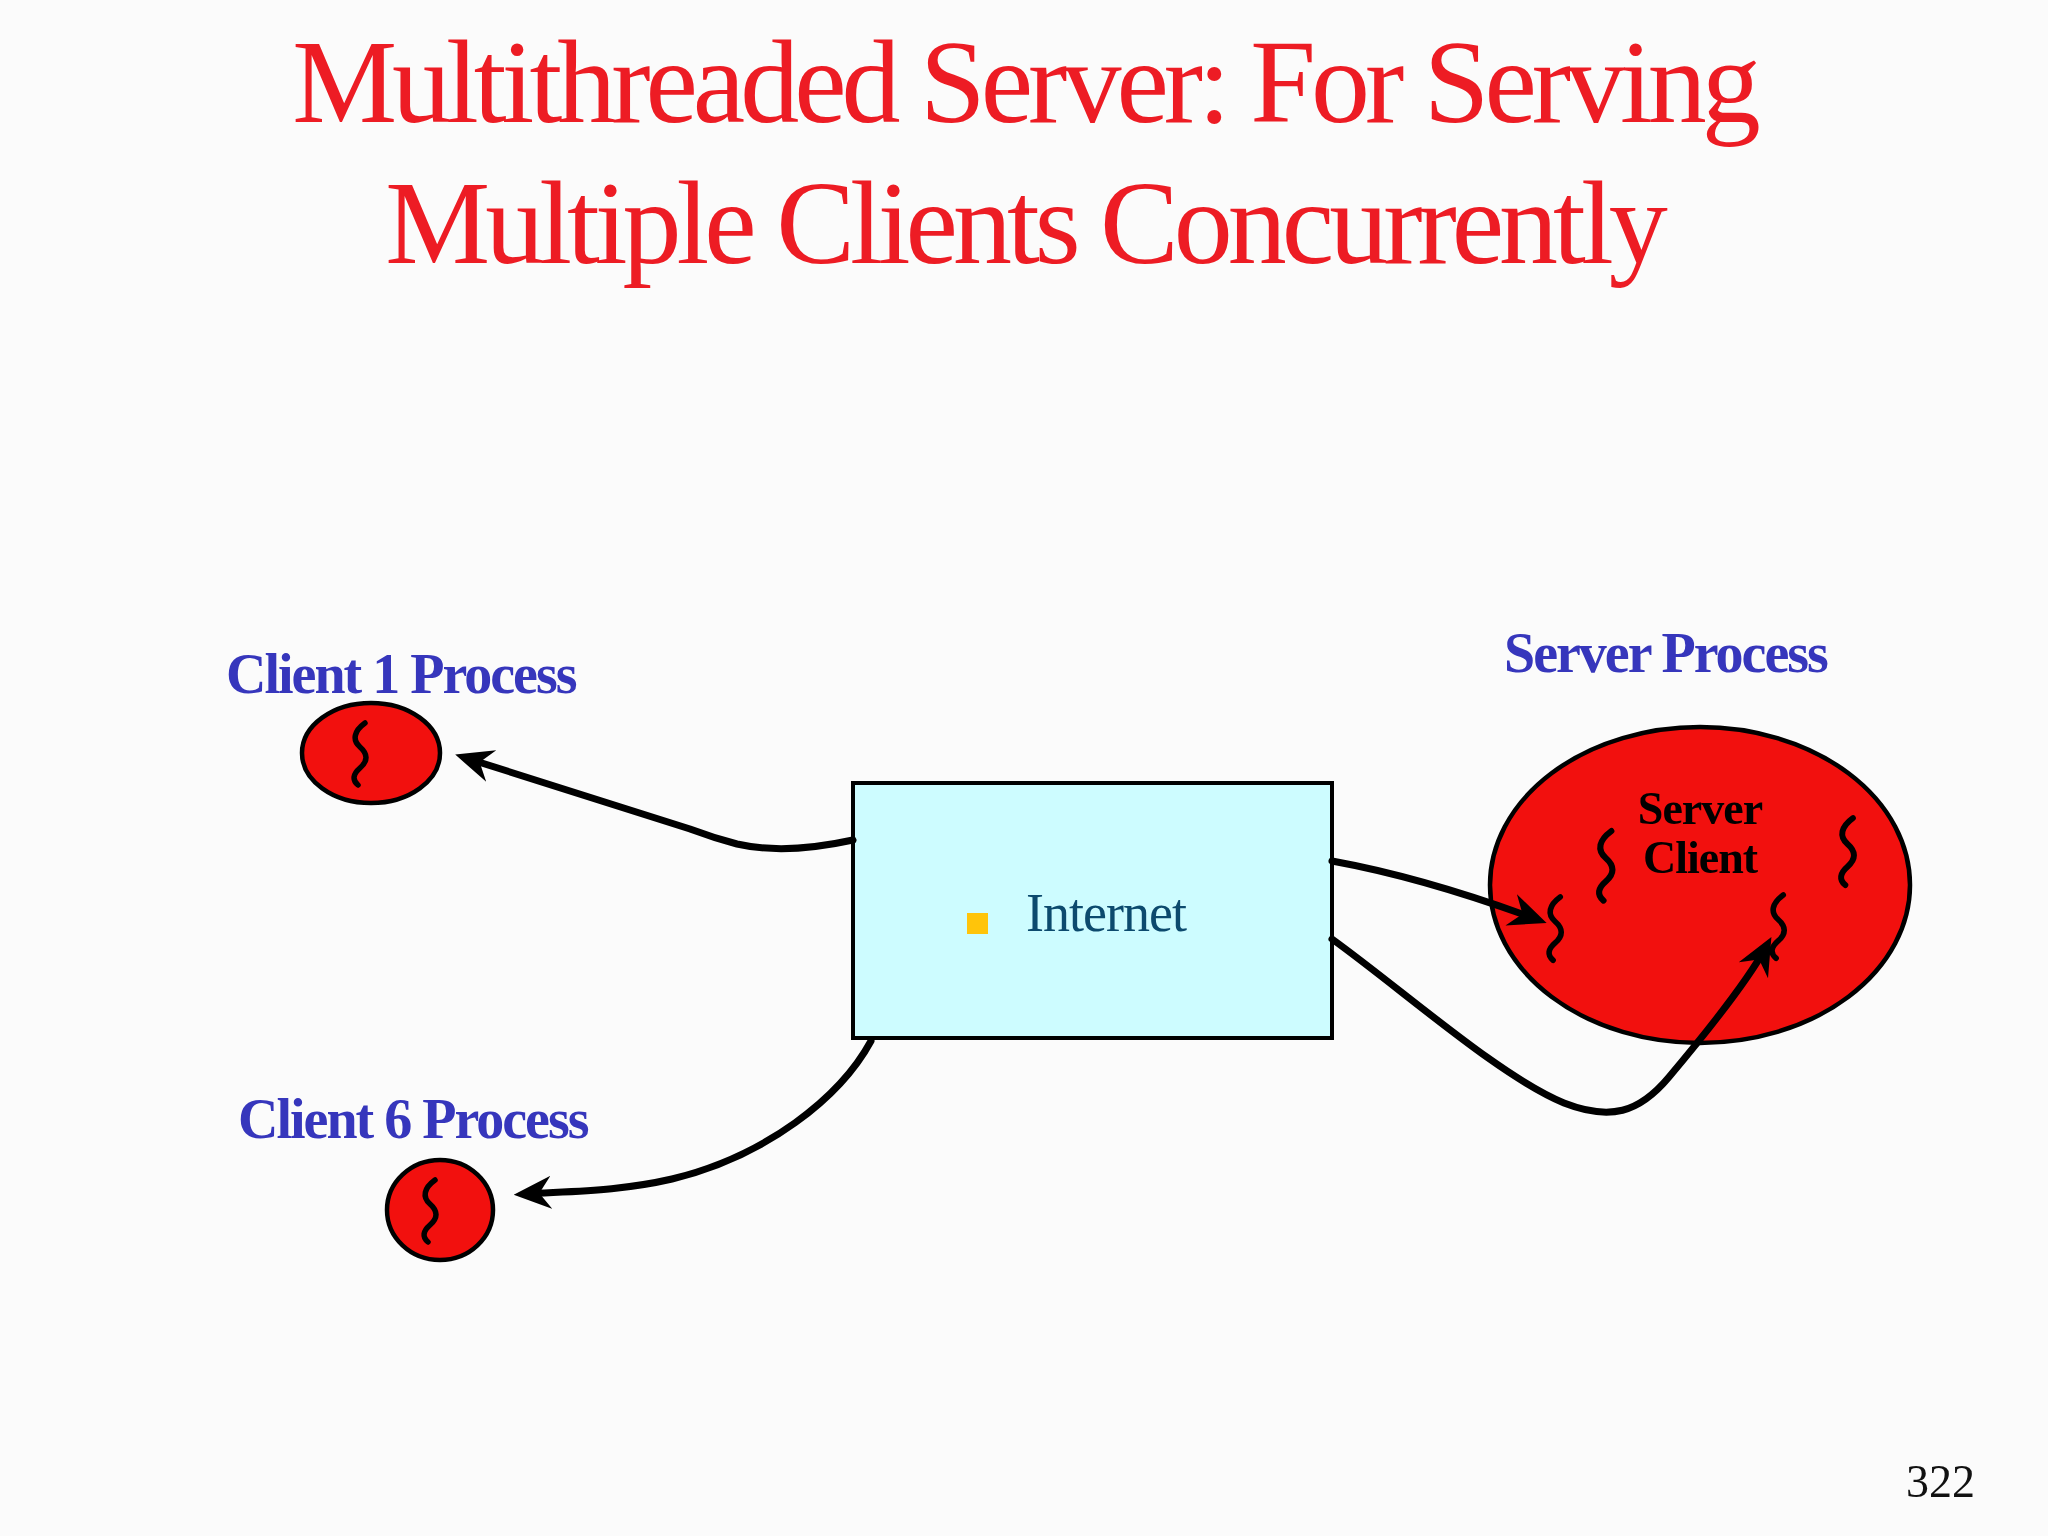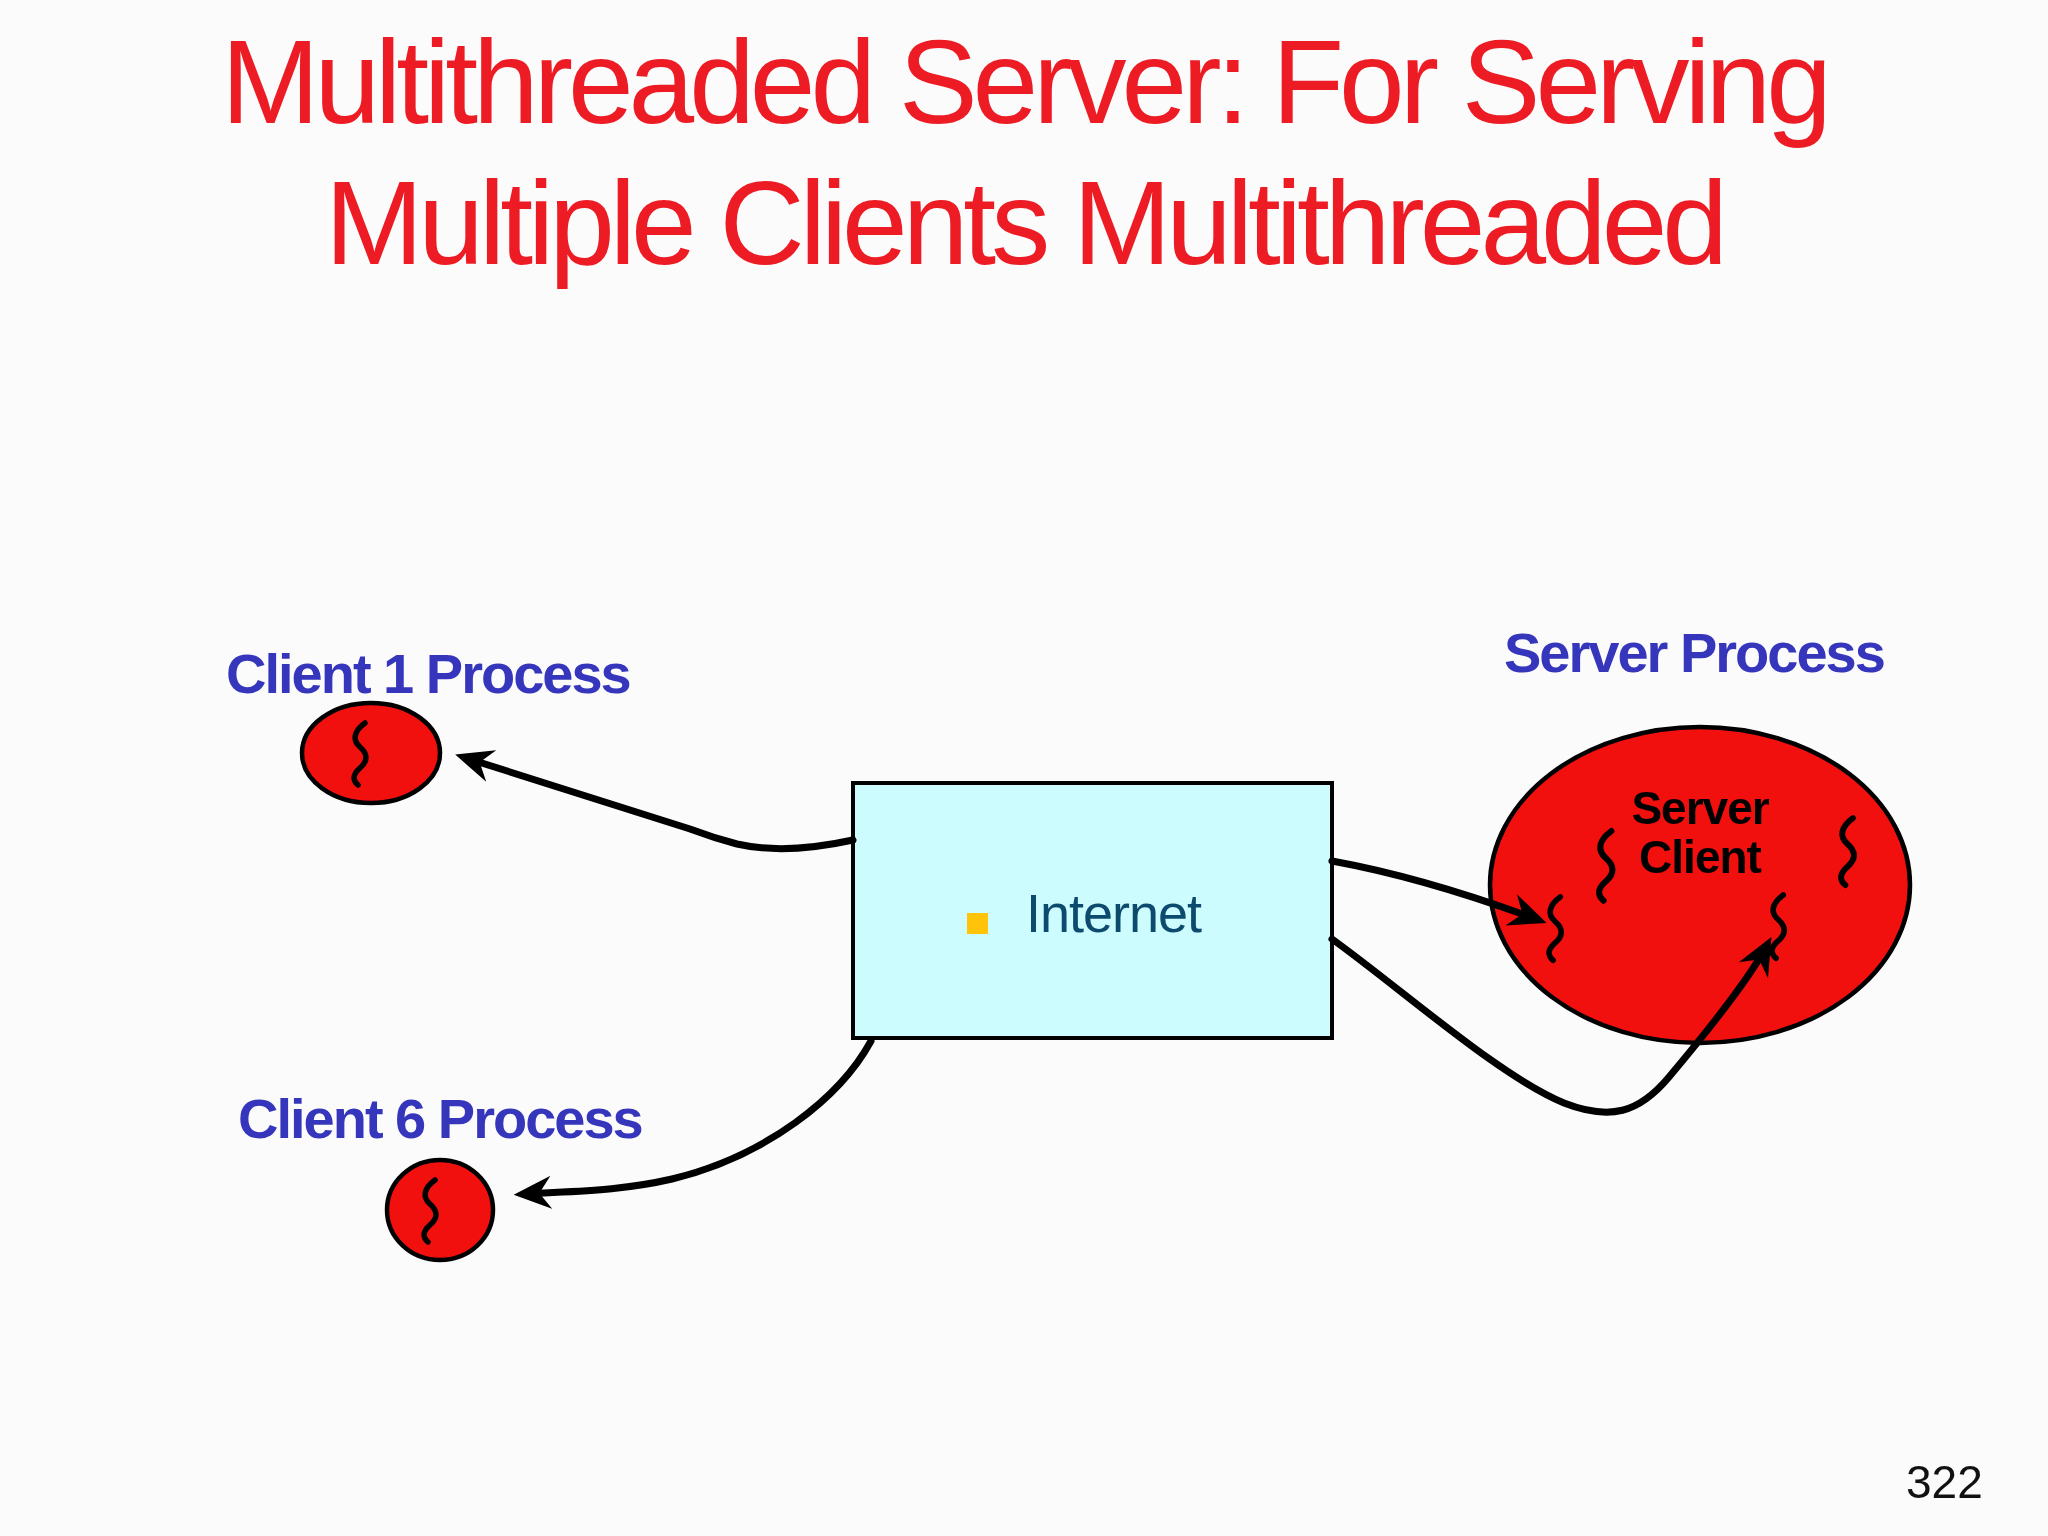--- a/index.html
+++ b/index.html
@@ -1,21 +1,21 @@
 <!DOCTYPE html>
 <html><head>
 <meta charset="utf-8">
 <style>
   html,body{margin:0;padding:0;background:#fff;}
   .slide{
     position:relative;
     width:2048px;height:1536px;
     background:#FBFBFB;
     overflow:hidden;
-    font-family:Liberation Sans, sans-serif;
+    font-family:Liberation Serif, serif;
   }
   .slide svg.canvas{position:absolute;inset:0;}
   .abs{position:absolute;white-space:nowrap;}
   .title{
     left:0;right:0;top:12px;
     text-align:center;
     color:#ED1C24;
     font-size:118px;
     line-height:141px;
     letter-spacing:-5px;
@@ -91,21 +91,21 @@
       <use href="#squiggle" transform="translate(424,1179)"></use>
       <use href="#squiggle" transform="translate(1549,896) scale(1.02)"></use>
       <use href="#squiggle" transform="translate(1599,830) scale(1.12)"></use>
       <use href="#squiggle" transform="translate(1841,817) scale(1.08)"></use>
       <use href="#squiggle" transform="translate(1772,894) scale(1.02)"></use>
     </g>
   </svg>
 
   <div class="abs title">
     <span>Multithreaded Server: For Serving</span>
-    <span>Multiple Clients Multithreaded</span>
+    <span>Multiple Clients Concurrently</span>
   </div>
 
   <div class="abs blue-label lbl-client1">Client 1 Process</div>
   <div class="abs blue-label lbl-client2">Client 6 Process</div>
   <div class="abs blue-label lbl-server">Server Process</div>
 
   <div class="abs bullet"></div>
   <div class="abs internet-label">Internet</div>
 
   <div class="abs server-threads">

